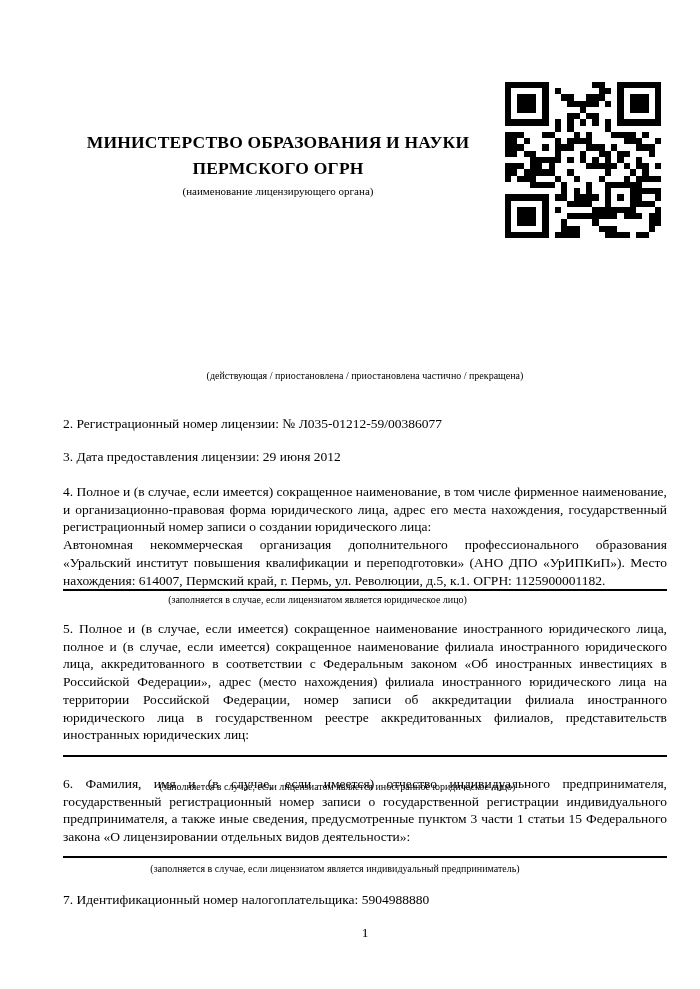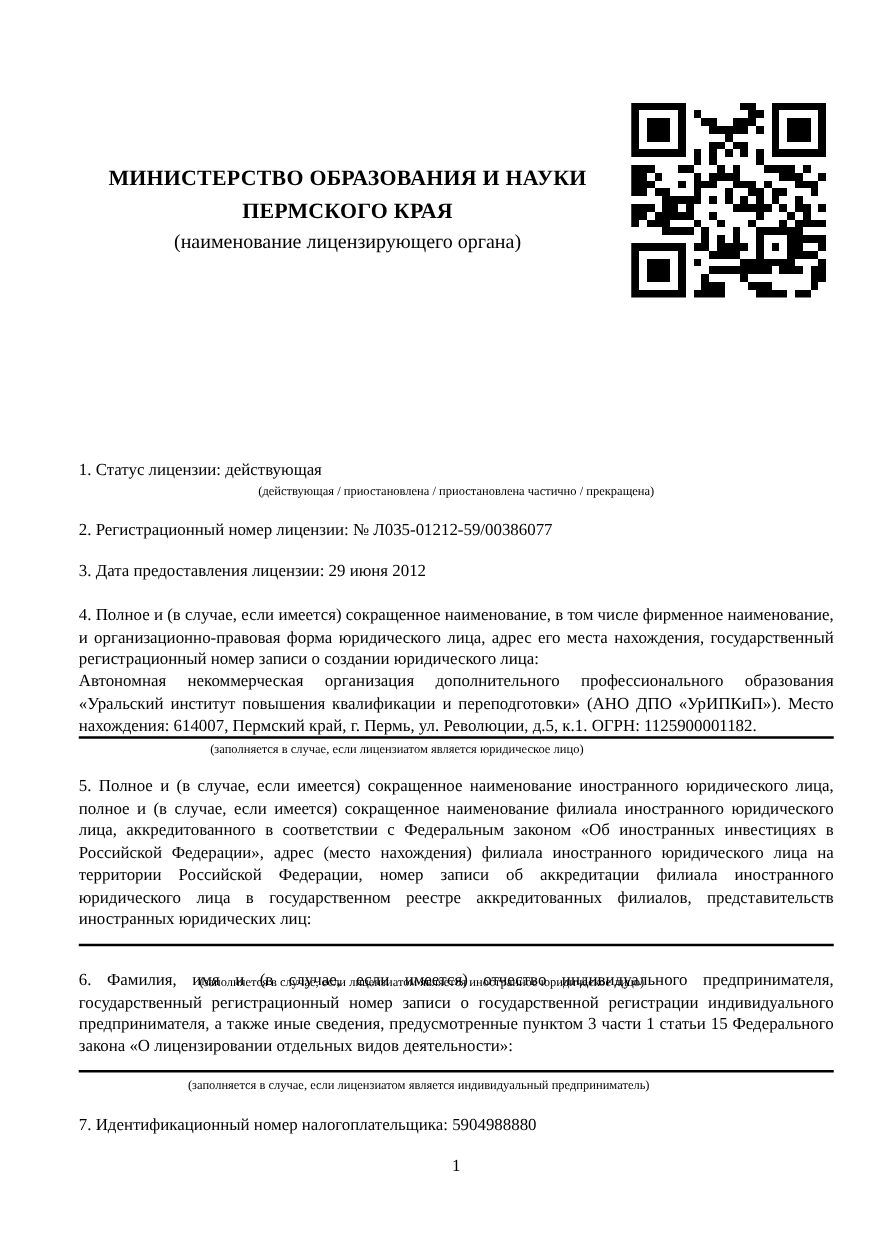--- a/index.html
+++ b/index.html
@@ -9,21 +9,21 @@
     background:#ffffff;
     color:#000;
     font-family:"Liberation Serif","DejaVu Serif",serif;
     overflow:hidden;
   }
   .abs{position:absolute;}
 
   
   .header{left:63px;top:129px;width:430px;text-align:center;}
   .h-line{font-weight:bold;font-size:17.5px;line-height:26px;letter-spacing:0.2px;}
-  .h-caption{font-size:16px;margin-top:4px;}
+  .h-caption{font-size:11px;margin-top:4px;}
 
   
   .qr{left:505px;top:82px;width:156px;height:156px;display:block;}
 
   
   .title{left:63px;top:300px;width:604px;text-align:center;font-size:13.5px;line-height:19.5px;}
 
   
   .item{left:63px;width:604px;font-size:13.5px;line-height:17.7px;}
   .just{text-align:justify;}
@@ -48,21 +48,21 @@
 
   .pagenum{left:63px;top:925px;width:604px;text-align:center;font-size:13.5px;}
 </style>
 </head>
 <body>
 
 <div class="page">
 
   <div class="abs header">
     <div class="h-line">МИНИСТЕРСТВО ОБРАЗОВАНИЯ И НАУКИ</div>
-    <div class="h-line">ПЕРМСКОГО КРАЯ</div>
+    <div class="h-line">ПЕРМСКОГО ОГРН</div>
     <div class="h-caption">(наименование лицензирующего органа)</div>
   </div>
 
   <svg id="qr" class="abs qr" viewBox="0 0 25 25" shape-rendering="crispEdges">
       <rect x="0" y="0" width="1" height="1" fill="#000"></rect>
       <rect x="1" y="0" width="1" height="1" fill="#000"></rect>
       <rect x="2" y="0" width="1" height="1" fill="#000"></rect>
       <rect x="3" y="0" width="1" height="1" fill="#000"></rect>
       <rect x="4" y="0" width="1" height="1" fill="#000"></rect>
       <rect x="5" y="0" width="1" height="1" fill="#000"></rect>
@@ -369,21 +369,20 @@
       <rect x="18" y="24" width="1" height="1" fill="#000"></rect>
       <rect x="19" y="24" width="1" height="1" fill="#000"></rect>
       <rect x="21" y="24" width="1" height="1" fill="#000"></rect>
       <rect x="22" y="24" width="1" height="1" fill="#000"></rect>
     </svg>
 
   <div class="abs title">
   </div>
 
   <div id="item-1" class="abs item">
-    <div>1. Статус лицензии: действующая</div>
     <div class="cap cap-lg">(действующая / приостановлена / приостановлена частично / прекращена)</div>
   </div>
 
   <div id="item-2" class="abs item">
     <div>2. Регистрационный номер лицензии: № Л035-01212-59/00386077</div>
   </div>
 
   <div id="item-3" class="abs item">
     <div>3. Дата предоставления лицензии: 29 июня 2012</div>
   </div>

